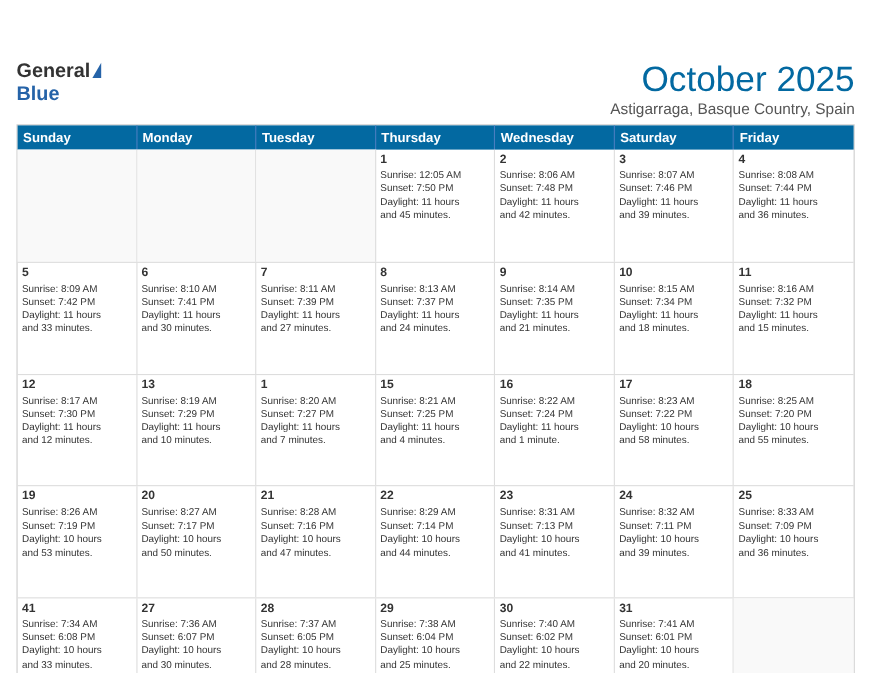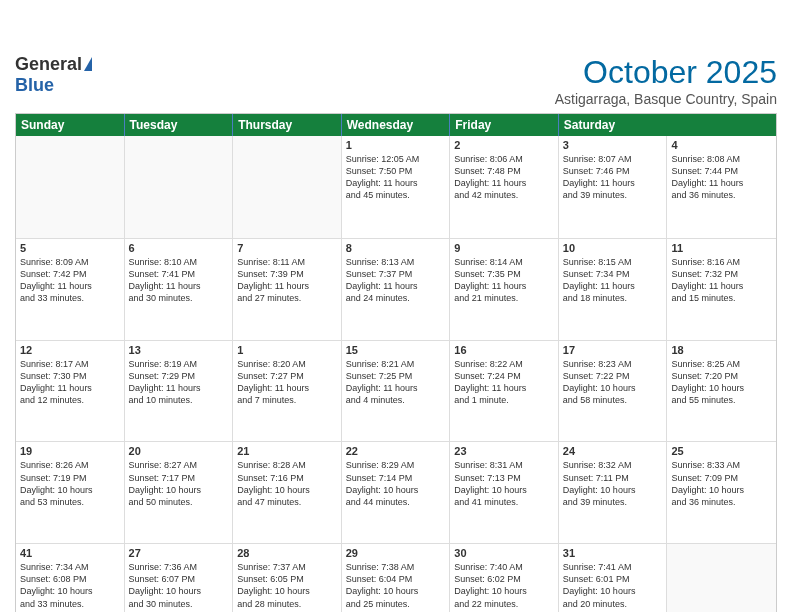--- a/index.html
+++ b/index.html
@@ -65,21 +65,21 @@
     }
     .calendar {
       flex: 1;
       display: flex;
       flex-direction: column;
       border: 1px solid #ccc;
     }
     .cal-header {
       display: grid;
       grid-template-columns: repeat(7, 1fr);
-      background: #15803d;
+      background: #0369a1;
     }
     .cal-header-cell {
       color: #fff;
       font-size: 12px;
       font-weight: bold;
       padding: 4px 5px;
       text-align: left;
       border-right: 1px solid #4a7ec0;
     }
     .cal-header-cell:last-child {
@@ -138,25 +138,26 @@
     </div>
     <div class="title-block">
       <div class="month-title">October 2025</div>
       <div class="location-title">Astigarraga, Basque Country, Spain</div>
     </div>
   </div>
 
   <div class="calendar">
     <div class="cal-header">
       <div class="cal-header-cell">Sunday</div>
+      <div class="cal-header-cell">Monday</div>
       <div class="cal-header-cell">Tuesday</div>
       <div class="cal-header-cell">Thursday</div>
       <div class="cal-header-cell">Wednesday</div>
+      <div class="cal-header-cell">Saturday</div>
       <div class="cal-header-cell">Friday</div>
-      <div class="cal-header-cell">Saturday</div>
     </div>
     <div class="cal-body" id="cal-body">
     <div class="cal-row">
           <div class="cal-cell empty"></div>
           <div class="cal-cell empty"></div>
           <div class="cal-cell empty"></div>
           <div class="cal-cell">
             <span class="day-num">1</span>
             <div class="cell-text" style="white-space: pre-line;">Sunrise: 12:05 AM
 Sunset: 7:50 PM

